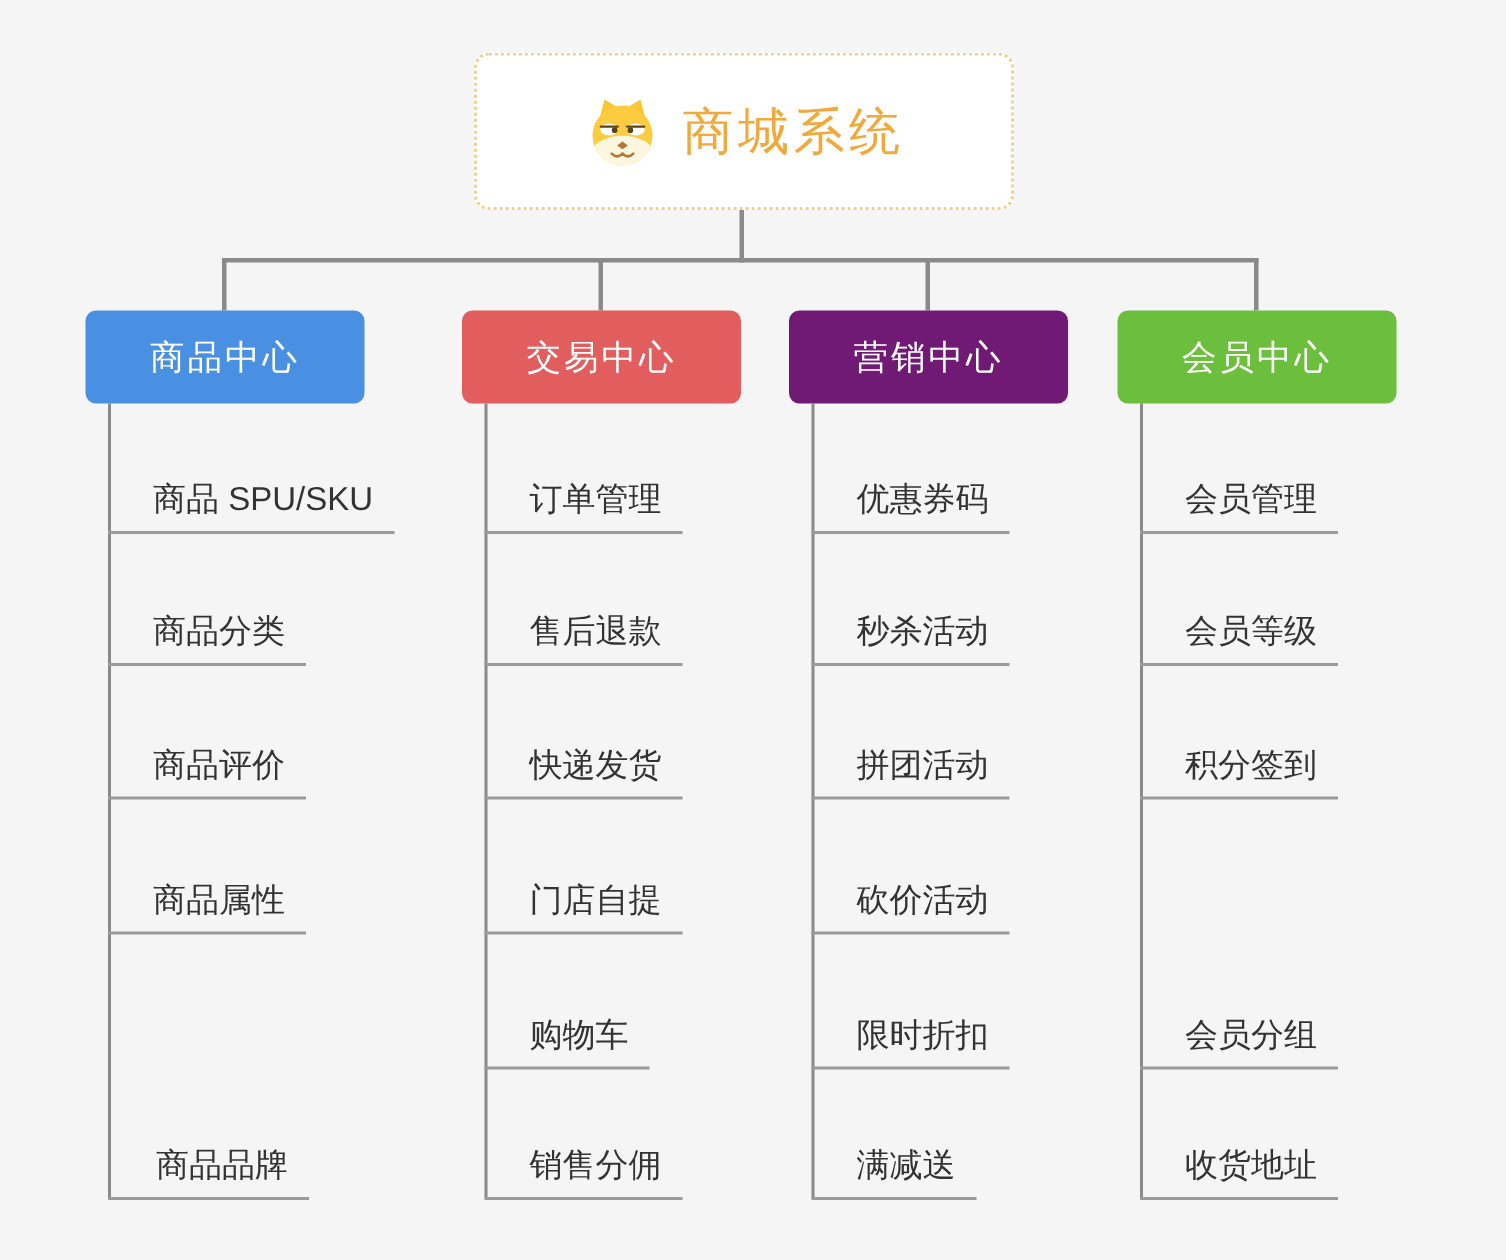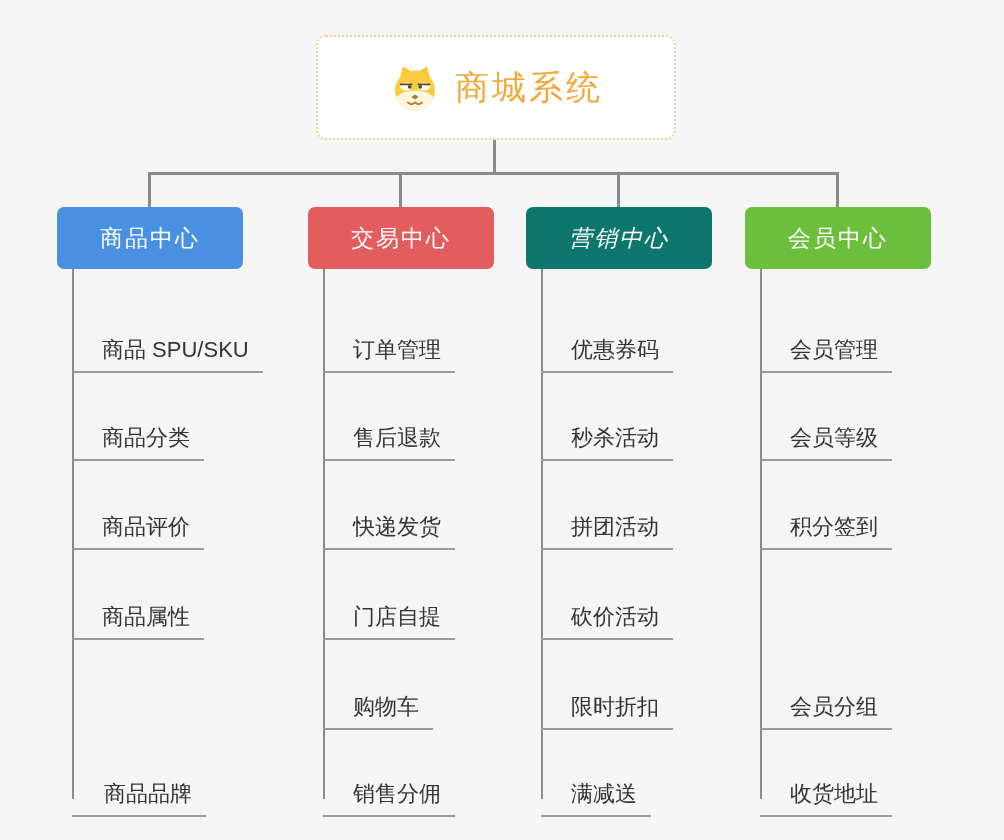--- a/index.html
+++ b/index.html
@@ -21,21 +21,20 @@
   .branch-box{
     position:absolute;top:207px;width:186px;height:62px;border-radius:7px;
     display:flex;align-items:center;justify-content:center;
     color:#ffffff;font-size:23px;letter-spacing:2px;box-sizing:border-box;
   }
   .leaf{
     position:absolute;white-space:nowrap;
     font-size:22px;line-height:34px;color:#333333;
     padding:0 14px 4px 30px;
     border-bottom:2px solid #9a9a9a;
-    margin-top:17px;
   }
 </style>
 </head>
 <body style="background: rgb(245, 245, 246);">
 
 <div id="canvas">
 
   <div class="root-node" style="border-color: rgb(246, 206, 140); background: rgb(255, 255, 255);">
     <svg class="root-icon" viewBox="0 0 64 60" aria-hidden="true">
       <polygon points="12,22 17,3 32,12" fill="#f9c62f"></polygon>
@@ -74,21 +73,21 @@
       <span>交易中心</span>
     </div>
     <div class="line" style="left: 323px; top: 269px; width: 2px; height: 530px; background: rgb(138, 138, 138);"></div>
     <div class="leaf" style="left: 323px; top: 316px;"><span>订单管理</span></div>
     <div class="leaf" style="left: 323px; top: 404px;"><span>售后退款</span></div>
     <div class="leaf" style="left: 323px; top: 493px;"><span>快递发货</span></div>
     <div class="leaf" style="left: 323px; top: 583px;"><span>门店自提</span></div>
     <div class="leaf" style="left: 323px; top: 673px;"><span>购物车</span></div>
     <div class="leaf" style="left: 323px; top: 760px;"><span>销售分佣</span></div>
     <div class="line" style="left: 617px; top: 172px; width: 3px; height: 35px; background: rgb(138, 138, 138);"></div>
-    <div class="branch-box" style="left: 526px; background: #0f766e; font-style: italic;">
+    <div class="branch-box" style="left: 526px; background: #701a75;">
       <span>营销中心</span>
     </div>
     <div class="line" style="left: 541px; top: 269px; width: 2px; height: 530px; background: rgb(138, 138, 138);"></div>
     <div class="leaf" style="left: 541px; top: 316px;"><span>优惠券码</span></div>
     <div class="leaf" style="left: 541px; top: 404px;"><span>秒杀活动</span></div>
     <div class="leaf" style="left: 541px; top: 493px;"><span>拼团活动</span></div>
     <div class="leaf" style="left: 541px; top: 583px;"><span>砍价活动</span></div>
     <div class="leaf" style="left: 541px; top: 673px;"><span>限时折扣</span></div>
     <div class="leaf" style="left: 541px; top: 760px;"><span>满减送</span></div>
     <div class="line" style="left: 836px; top: 172px; width: 3px; height: 35px; background: rgb(138, 138, 138);"></div>

